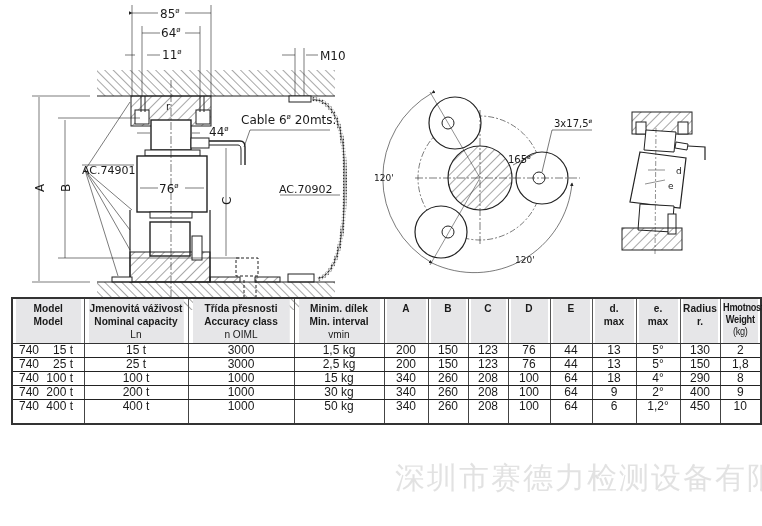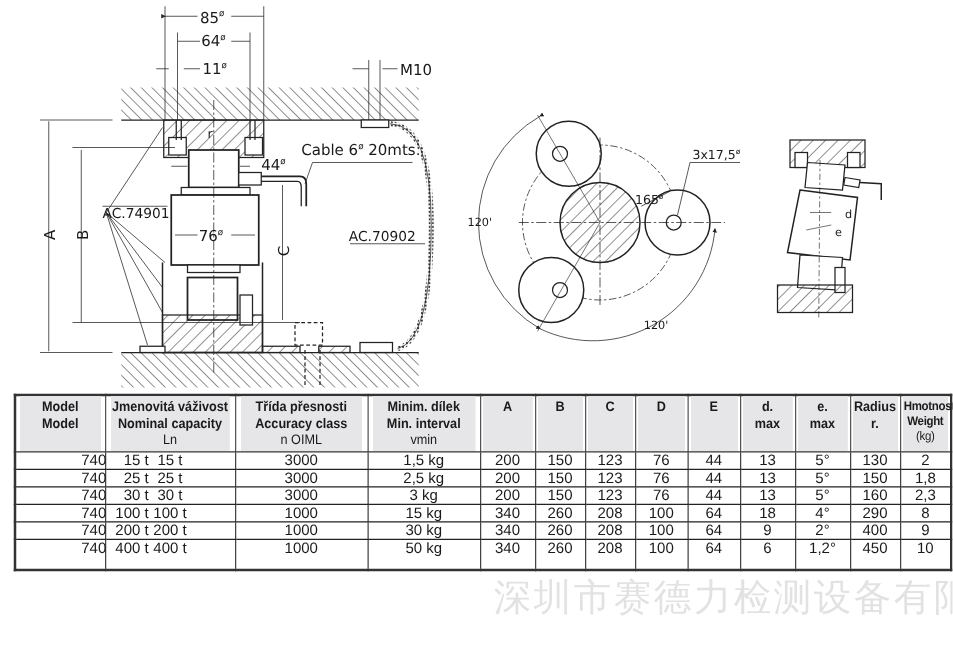--- a/index.html
+++ b/index.html
@@ -1,26 +1,26 @@
 <!DOCTYPE html>
 <html><head>
 <meta charset="utf-8">
 <style>
   html, body { margin:0; padding:0; background:#ffffff; }
   body { width:762px; height:526px; position:relative; overflow:hidden; font-family:"Liberation Sans", sans-serif; color:#1a1a1a; }
   #drawing { position:absolute; left:0; top:0; width:762px; height:312px; }
   #drawing text { font-family:"DejaVu Sans", sans-serif; fill:#1a1a1a; }
-  .tbl-wrap { position:absolute; left:11px; top:315px; width:631px; }
+  .tbl-wrap { position:absolute; left:11px; top:297px; width:631px; }
   table { border-collapse:collapse; width:749px; table-layout:fixed; border:2px solid #333; }
   th { background:#e6e6e8; font-family:"Liberation Sans", sans-serif; font-weight:bold; font-size:11px; line-height:13px; padding:3px 1px 2px; border-right:1px solid #555; border-bottom:1px solid #333; vertical-align:top; text-align:center; transform:scaleX(0.92); }
   th .sub { font-weight:normal; display:block; }
   th.small { font-size:10px; line-height:12px; letter-spacing:-0.3px; }
   td { font-size:12px; line-height:13px; padding:0 2px; height:13px; text-align:center; border-right:1px solid #444; border-bottom:1px solid #222; white-space:nowrap; }
   td.model { text-align:left; padding-left:6px; }
-  td.model .m1 { display:inline-block; width:26px;margin-left:46px; }
+  td.model .m1 { display:inline-block; width:26px; }
   td.model .m2 { display:inline-block; width:28px; text-align:right; }
   tr.last td { height:23px; vertical-align:top; border-bottom:none; }
   .watermark { position:absolute; left:395px; top:458px; font-size:30px; letter-spacing:2px; color:rgba(150,150,150,0.28); font-family:"DejaVu Sans", sans-serif; white-space:nowrap; pointer-events:none; }
 </style>
 </head>
 <body>
 
 <svg id="drawing" viewBox="0 0 762 312" xmlns="http://www.w3.org/2000/svg">
   <defs>
     <pattern id="hatch" width="7" height="7" patternUnits="userSpaceOnUse" patternTransform="rotate(45)">
@@ -300,35 +300,20 @@
           <td>150</td>
           <td>123</td>
           <td>76</td>
           <td>44</td>
           <td>13</td>
           <td>5°</td>
           <td>150</td>
           <td>1,8</td>
         </tr>
         <tr>
-          <td class="model"><span class="m1">740</span><span class="m2">30 t</span></td>
-          <td>30 t</td>
-          <td>3000</td>
-          <td>3 kg</td>
-          <td>200</td>
-          <td>150</td>
-          <td>123</td>
-          <td>76</td>
-          <td>44</td>
-          <td>13</td>
-          <td>5°</td>
-          <td>160</td>
-          <td>2,3</td>
-        </tr>
-        <tr>
           <td class="model"><span class="m1">740</span><span class="m2">100 t</span></td>
           <td>100 t</td>
           <td>1000</td>
           <td>15 kg</td>
           <td>340</td>
           <td>260</td>
           <td>208</td>
           <td>100</td>
           <td>64</td>
           <td>18</td>

